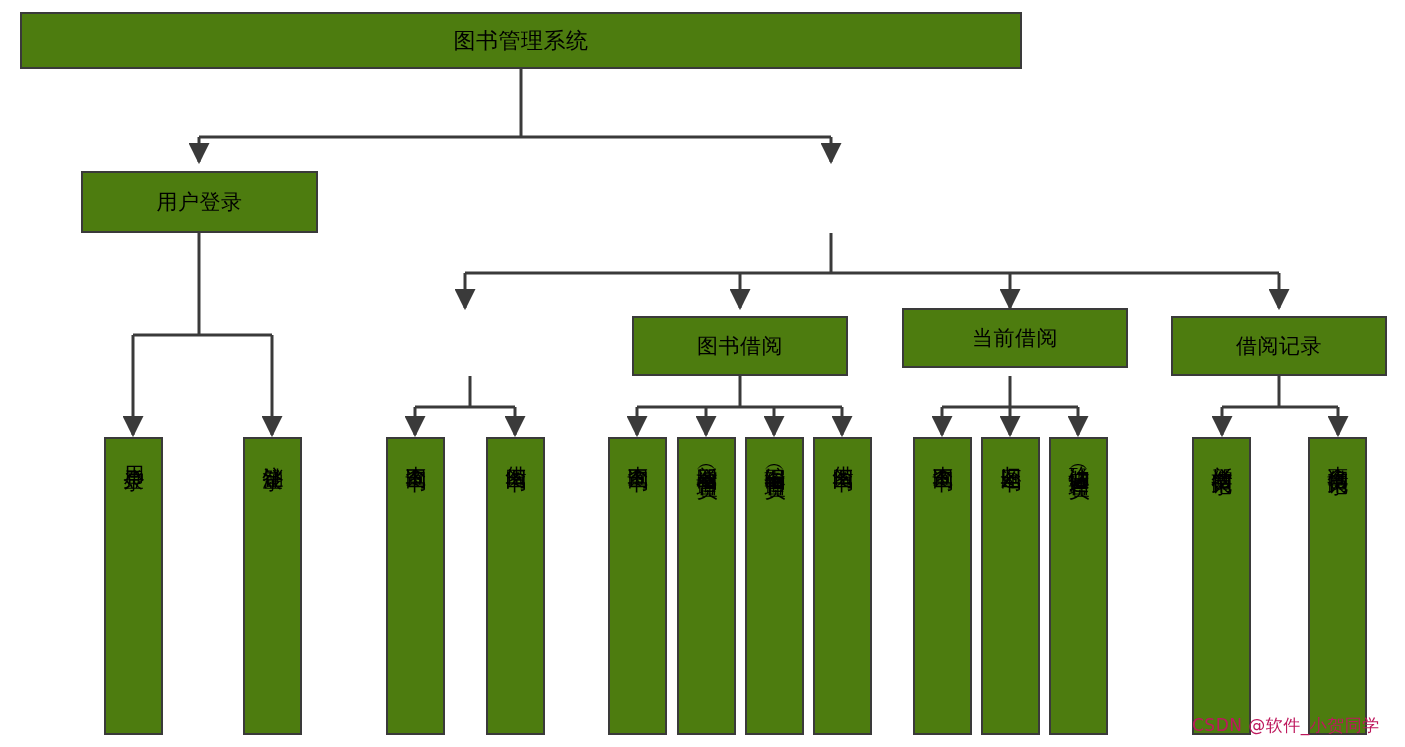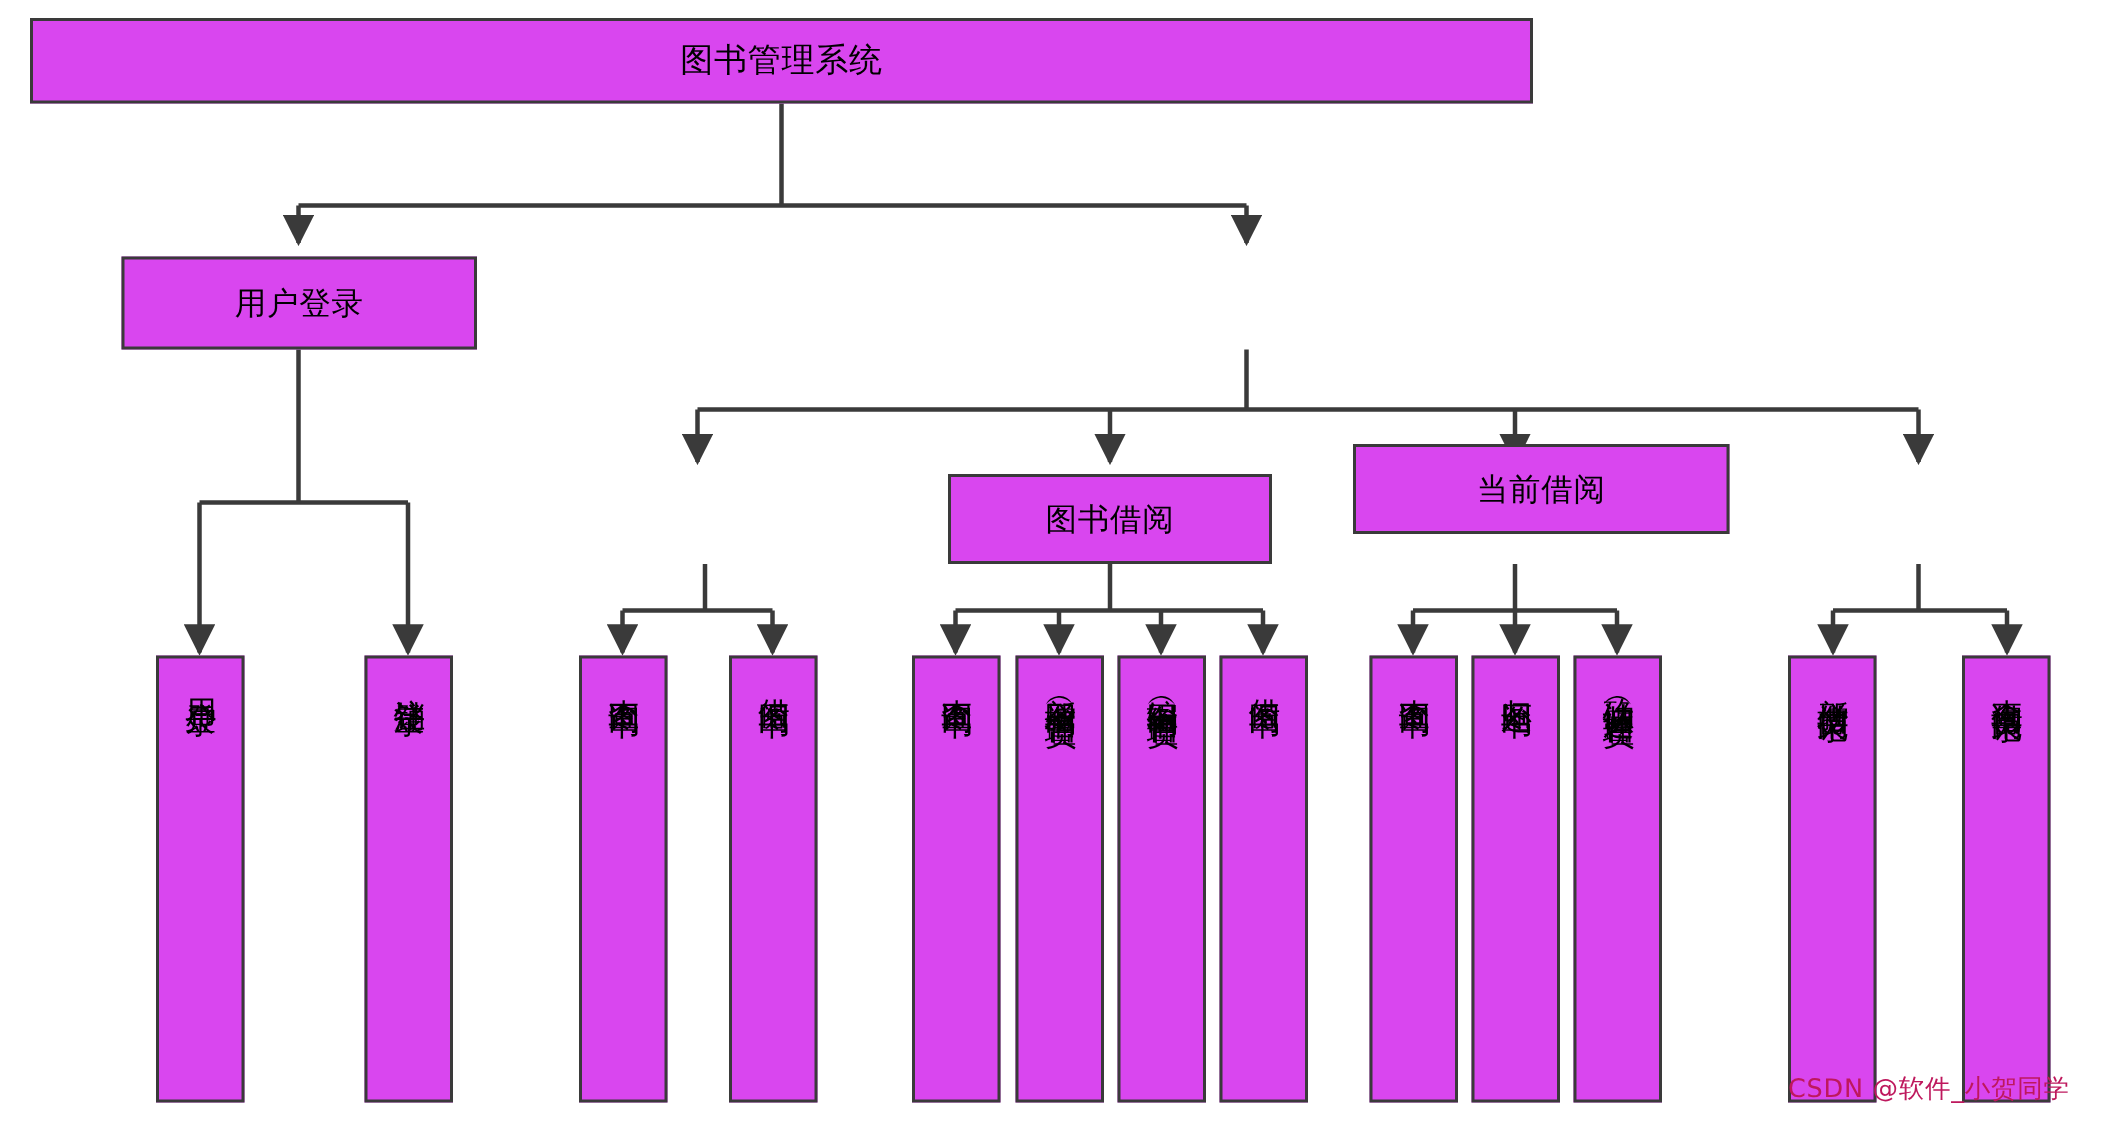--- a/index.html
+++ b/index.html
@@ -22,21 +22,21 @@
     position: absolute;
     left: 0;
     top: 0;
     width: 1405px;
     height: 747px;
     pointer-events: none;
   }
   .node {
     position: absolute;
     box-sizing: border-box;
-    background: #d946ef;
+    background: #4d7c0f;
     border: 2px solid #3a3a3a;
     display: flex;
     align-items: center;
     justify-content: center;
     color: #000000;
     z-index: 2;
   }
   .node .label {
     display: block;
     text-align: center;
@@ -133,22 +133,25 @@
     <span class="label">图书管理系统</span>
   </div>
 
   <div class="node h" style="left:81px; top:171px; width:237px; height:62px;">
     <span class="label">用户登录</span>
   </div>
 
   <div class="node h" style="left:632px; top:316px; width:216px; height:60px;">
     <span class="label">图书借阅</span>
   </div>
-  <div class="node h" style="left:902px; top:296px; width:251px; height:60px;">
+  <div class="node h" style="left:902px; top:308px; width:226px; height:60px;">
     <span class="label">当前借阅</span>
+  </div>
+  <div class="node h" style="left:1171px; top:316px; width:216px; height:60px;">
+    <span class="label">借阅记录</span>
   </div>
 
   <div class="node v" style="left:104px; top:437px; width:59px; height:298px;">
     <span class="label">用户登录</span>
   </div>
   <div class="node v" style="left:243px; top:437px; width:59px; height:298px;">
     <span class="label">注销登录</span>
   </div>
 
   <div class="node v" style="left:386px; top:437px; width:59px; height:298px;">

